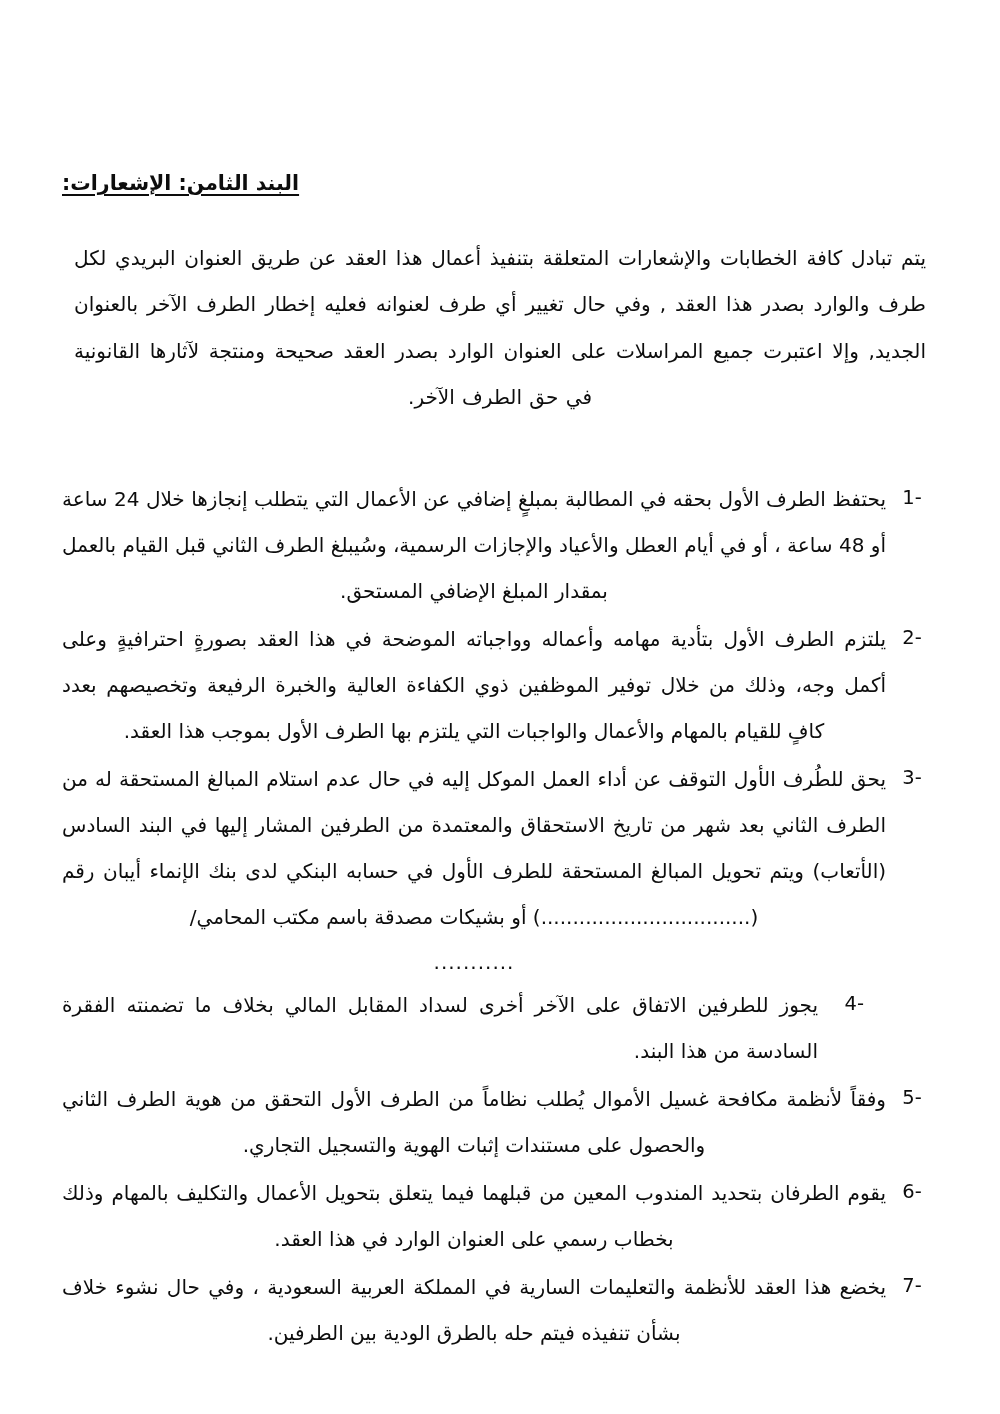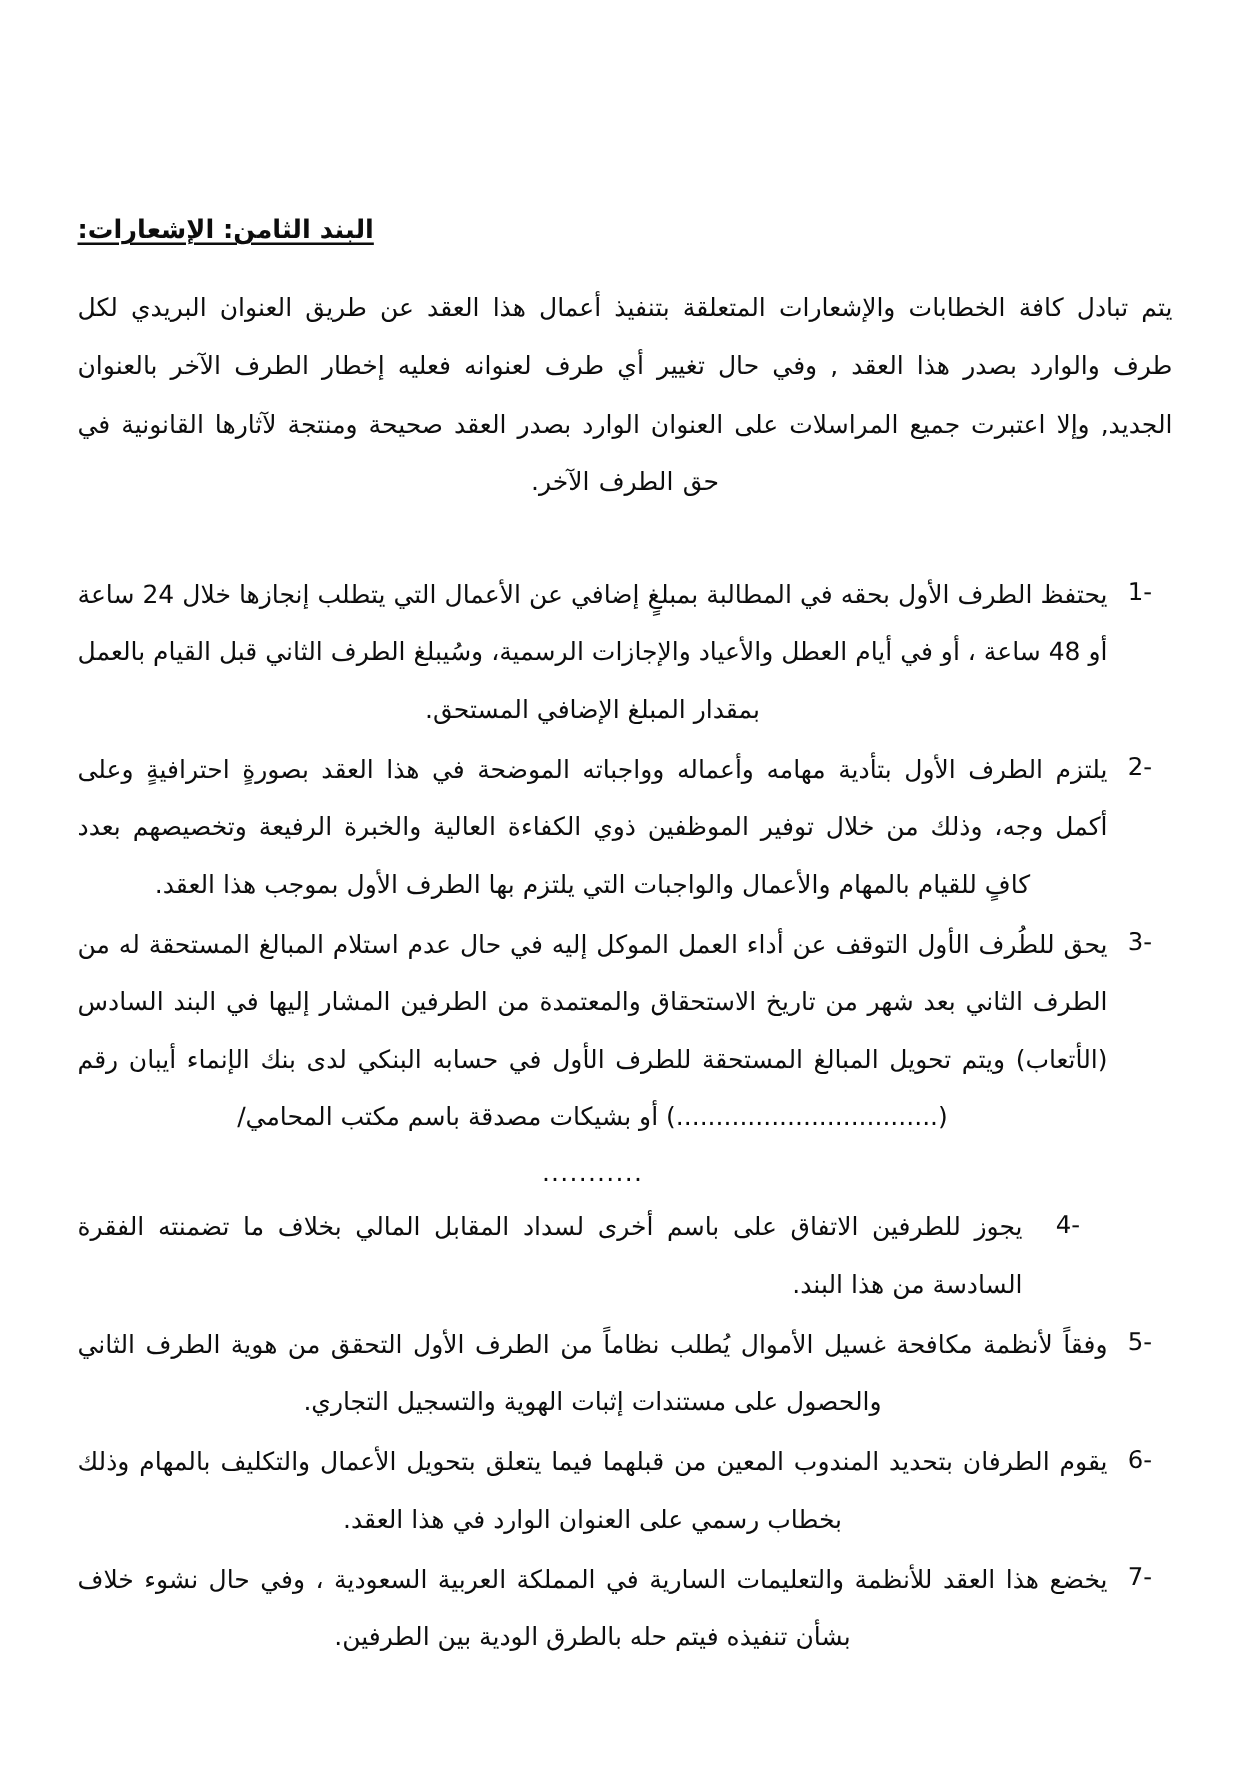--- a/index.html
+++ b/index.html
@@ -37,21 +37,21 @@
     line-height: 1.5;
     letter-spacing: 0;
   }
   h2.clause-heading .ul {
     text-decoration: underline;
     text-underline-offset: 4px;
     text-decoration-thickness: 1.5px;
   }
 
   p.para {
-    margin: 0;
+    margin: 12px;
     font-size: 20px;
     line-height: 2.32;
     text-align: justify;
     text-align-last: center;
     direction: rtl;
     word-spacing: 1px;
   }
 
   
   .gap-after-h8   { height: 24px; }
@@ -141,21 +141,21 @@
       </li>
       <li>
         <span class="marker">3-</span>
         <span class="blank-dots">يحق للطُرف الأول التوقف عن أداء العمل الموكل إليه في حال عدم استلام المبالغ المستحقة له من الطرف الثاني بعد شهر من تاريخ الاستحقاق والمعتمدة من الطرفين المشار إليها في البند السادس (الأتعاب) ويتم تحويل المبالغ المستحقة للطرف الأول في حسابه البنكي لدى بنك الإنماء أيبان رقم (.................................) أو بشيكات مصدقة باسم مكتب المحامي/</span>
       </li>
       <li class="dots-wrap" style="list-style:none;padding:0;margin:0;">
         <span class="dots-line">...........</span>
       </li>
       <li class="indented short">
         <span class="marker">4-</span>
-        <span>يجوز للطرفين الاتفاق على باسم أخرى لسداد المقابل المالي بخلاف ما تضمنته الفقرة السادسة من هذا البند.</span>
+        <span>يجوز للطرفين الاتفاق على الآخر أخرى لسداد المقابل المالي بخلاف ما تضمنته الفقرة السادسة من هذا البند.</span>
       </li>
       <li>
         <span class="marker">5-</span>
         <span>وفقاً لأنظمة مكافحة غسيل الأموال يُطلب نظاماً من الطرف الأول التحقق من هوية الطرف الثاني والحصول على مستندات إثبات الهوية والتسجيل التجاري.</span>
       </li>
       <li>
         <span class="marker">6-</span>
         <span>يقوم الطرفان بتحديد المندوب المعين من قبلهما فيما يتعلق بتحويل الأعمال والتكليف بالمهام وذلك بخطاب رسمي على العنوان الوارد في هذا العقد.</span>
       </li>
       <li>

